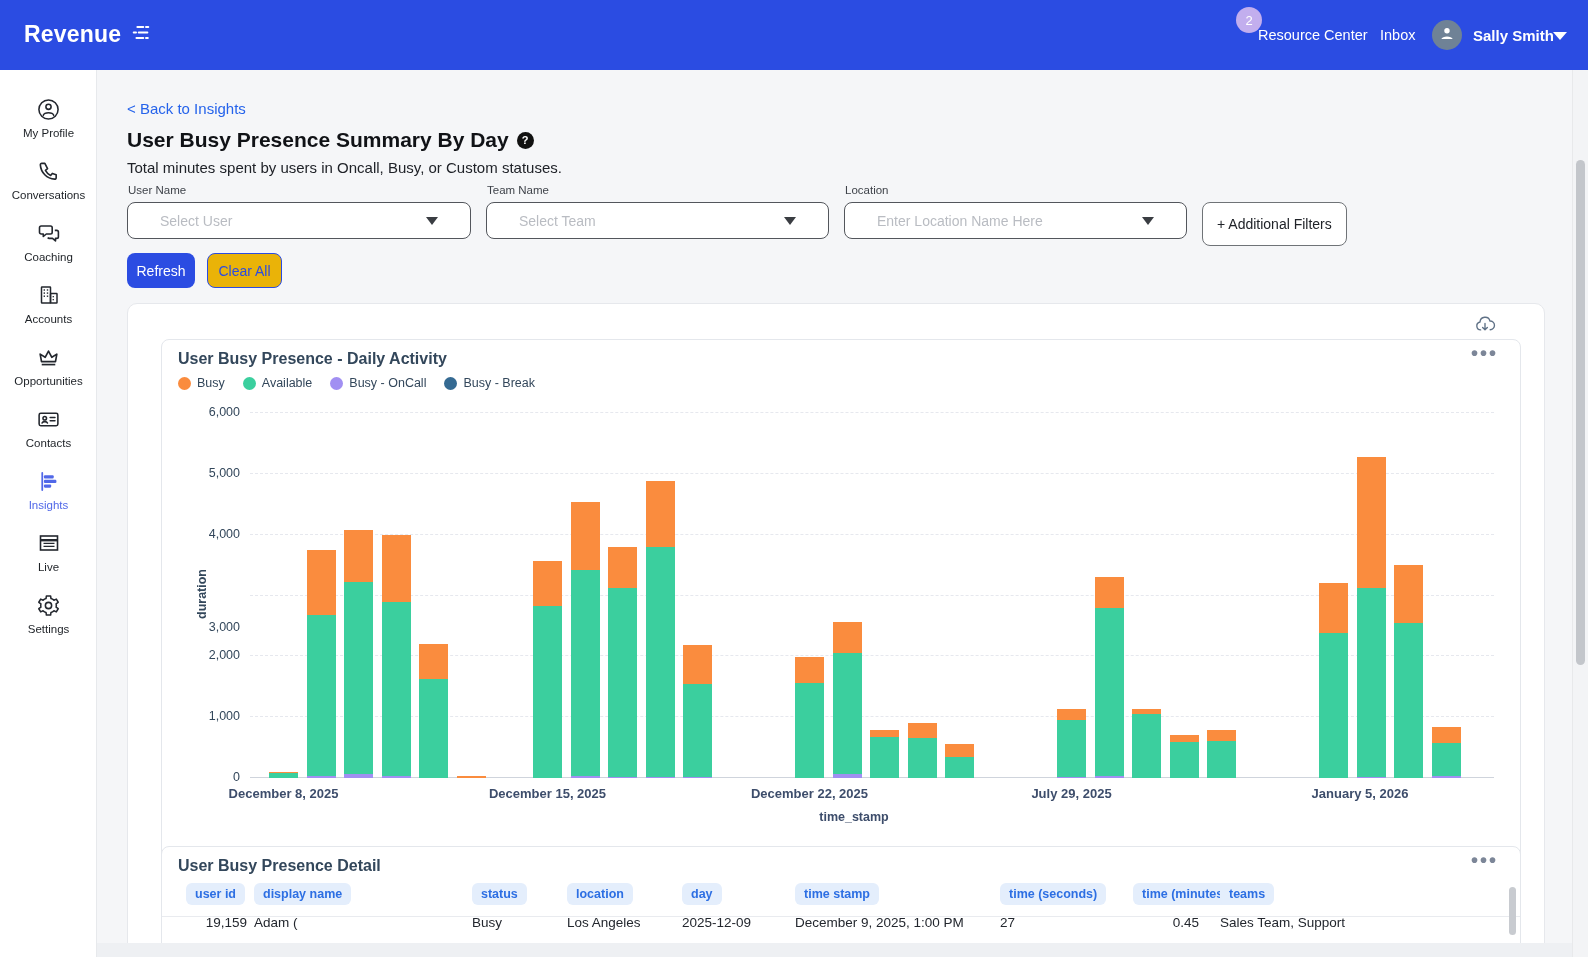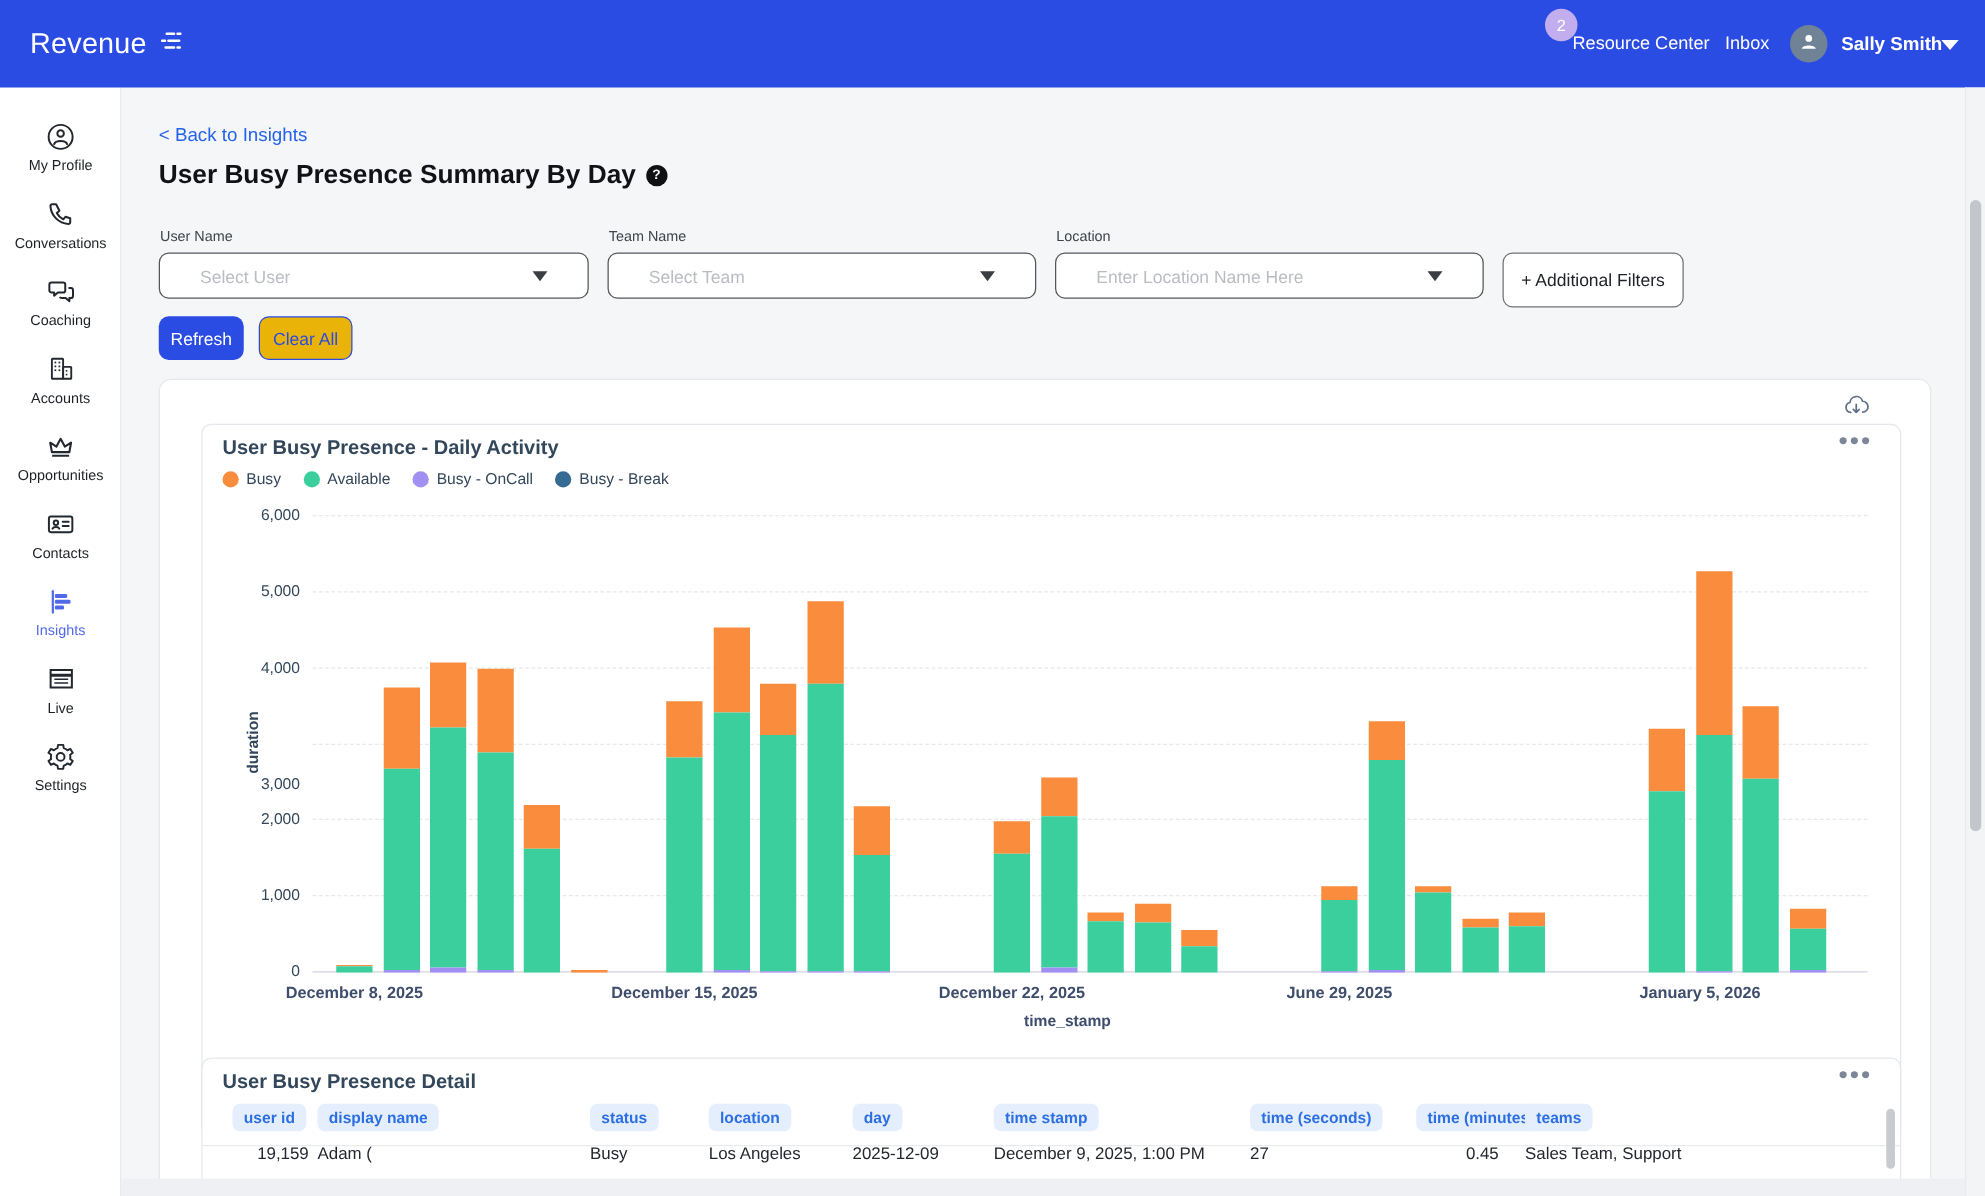--- a/index.html
+++ b/index.html
@@ -2,21 +2,21 @@
 <html><head>
 <meta charset="utf-8">
 <style>
   * { margin:0; padding:0; box-sizing:border-box; }
   html,body { width:1588px; height:957px; overflow:hidden;
     font-family:"Liberation Sans", sans-serif; background:#f5f6f8; position:relative; }
 
   
   .header { position:absolute; left:0; top:0; width:1588px; height:70px; background:#2b4ce2; z-index:20; }
   .logo { position:absolute; left:24px; top:20px; display:flex; align-items:center; gap:8px;
-    color:#fff; font-size:23px; font-weight:400; letter-spacing:.2px; }
+    color:#fff; font-size:23px; font-weight:700; letter-spacing:.2px; }
   .logo svg { margin-top:3px; }
   .hdr-badge { position:absolute; left:1236px; top:7px; width:26px; height:26px; border-radius:50%;
     background:#c2aeee; color:#fff; font-size:13px; display:flex; align-items:center; justify-content:center; z-index:2; }
   .hdr-link { position:absolute; top:27px; color:#fff; font-size:14.5px; cursor:pointer; white-space:nowrap; }
   .avatar { position:absolute; left:1432px; top:20px; width:30px; height:30px; border-radius:50%;
     background:#6f8296; display:flex; align-items:center; justify-content:center; }
   .hdr-user { position:absolute; left:1473px; top:27px; color:#fff; font-size:15px; font-weight:700; }
   .hdr-caret { position:absolute; left:1553px; top:32px; width:0; height:0;
     border-left:7px solid transparent; border-right:7px solid transparent; border-top:8px solid #fff; }
 
@@ -223,20 +223,21 @@
       <span class="lbl">Settings</span>
     </div>
   </div>
 
 <div class="main">
   <div class="back-link">&lt; Back to Insights</div>
   <div class="page-title">
     <span>User Busy Presence Summary By Day</span>
     <span class="help-dot">?</span>
   </div>
+  <div class="page-sub">Total minutes spent by users in Oncall, Busy, or Custom statuses.</div>
 
   <div class="f-label" style="left:31px">User Name</div>
   <div class="f-label" style="left:390px">Team Name</div>
   <div class="f-label" style="left:748px">Location</div>
 
   <div class="dropdown" style="left:30px; width:344px">
     <span class="ph">Select User</span>
     <span class="dd-caret"></span>
   </div>
   <div class="dropdown" style="left:389px; width:343px">
@@ -388,21 +389,21 @@
             <div class="seg" style="height: 4.25833px; background: rgb(250, 140, 62);"></div>
           </div>
           <div class="bar" style="left: 919.5px;">
             <div class="seg" style="height: 36.5px; background: rgb(59, 207, 158);"></div>
             <div class="seg" style="height: 6.08333px; background: rgb(250, 140, 62);"></div>
           </div>
           <div class="bar" style="left: 957px;">
             <div class="seg" style="height: 37.1083px; background: rgb(59, 207, 158);"></div>
             <div class="seg" style="height: 10.95px; background: rgb(250, 140, 62);"></div>
           </div>
-          <div class="xtick" style="left: 821.5px; top: 373px;">June 29, 2025</div>
+          <div class="xtick" style="left: 821.5px; top: 373px;">July 29, 2025</div>
           <div class="bar" style="left: 1069px;">
             <div class="seg" style="height: 144.783px; background: rgb(59, 207, 158);"></div>
             <div class="seg" style="height: 49.8833px; background: rgb(250, 140, 62);"></div>
           </div>
           <div class="bar" style="left: 1106.5px;">
             <div class="seg" style="height: 0.608333px; background: rgb(161, 143, 242);"></div>
             <div class="seg" style="height: 189.192px; background: rgb(59, 207, 158);"></div>
             <div class="seg" style="height: 131.4px; background: rgb(250, 140, 62);"></div>
           </div>
           <div class="bar" style="left: 1144px;">

